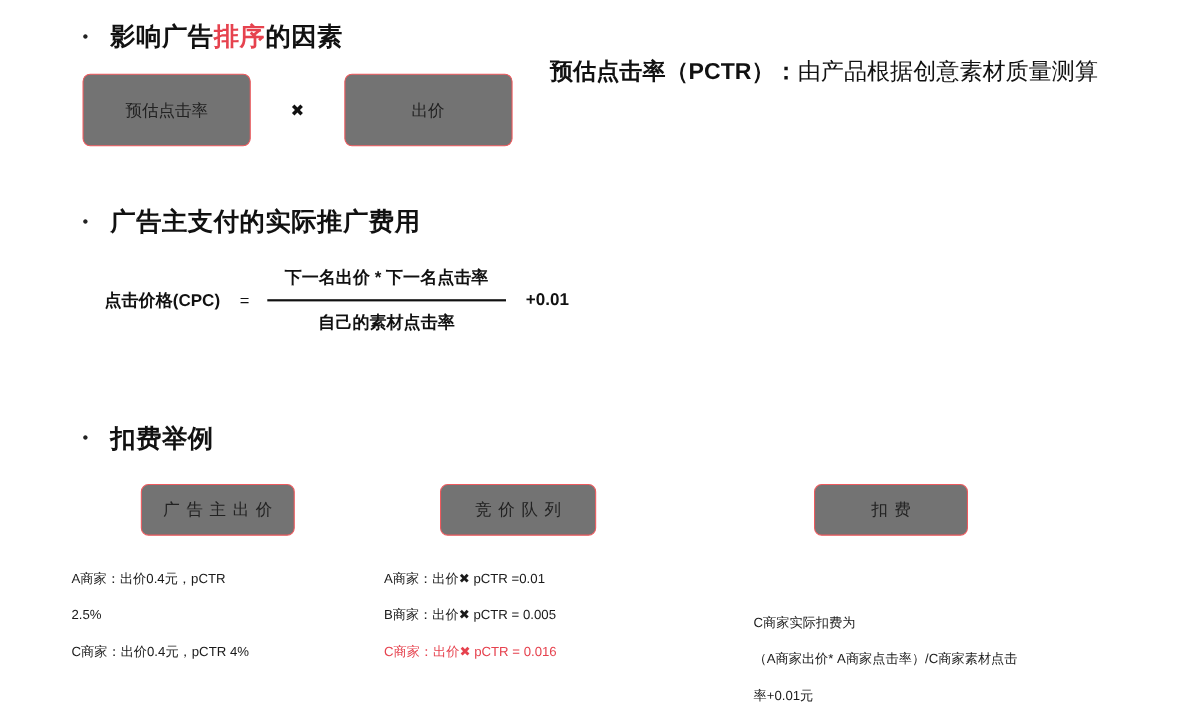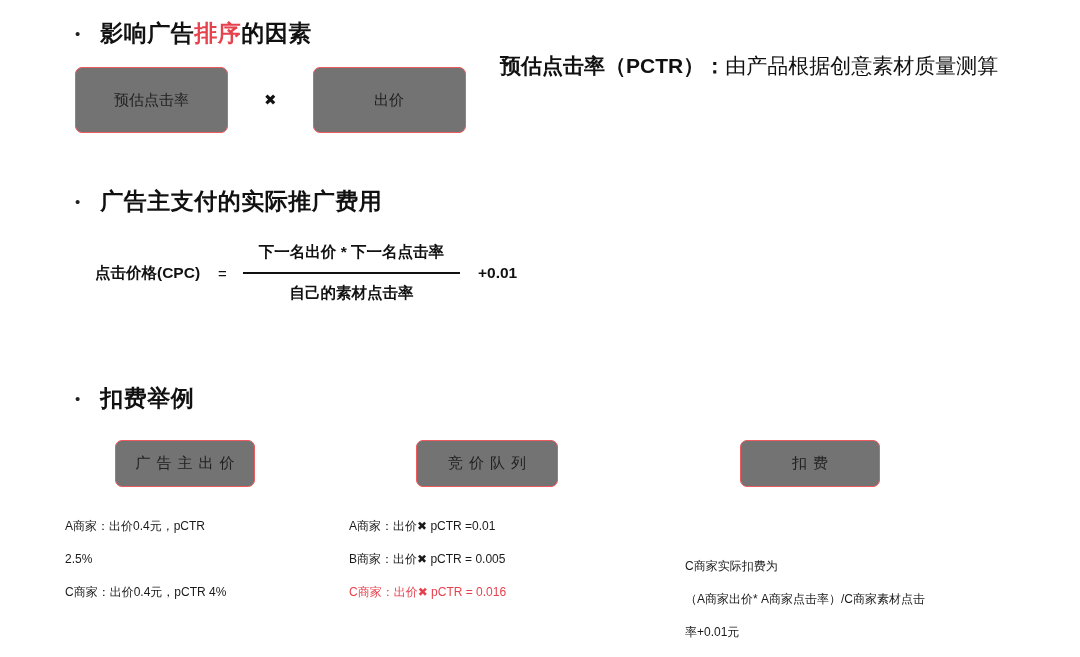--- a/index.html
+++ b/index.html
@@ -94,22 +94,22 @@
   .frac .den { padding: 9px 16px 0 16px; }
   .formula .const { margin-left: 18px; }
   
   .hdrbox {
     position: absolute;
     top: 440px;
     height: 47px;
     letter-spacing: 6px;
     padding-left: 6px;
   }
-  .hdr1 { left: 115px; width: 140px; }
-  .hdr2 { left: 416px; width: 142px; }
+  .hdr1 { left: 128px; width: 140px; }
+  .hdr2 { left: 400px; width: 142px; }
   .hdr3 { left: 740px; width: 140px; }
   .col {
     position: absolute;
     top: 510px;
     font-size: 12px;
     line-height: 33px;
     color: #1a1a1a;
   }
   .col p { white-space: pre-line; }
   .col1 { left: 65px;  width: 250px; }

